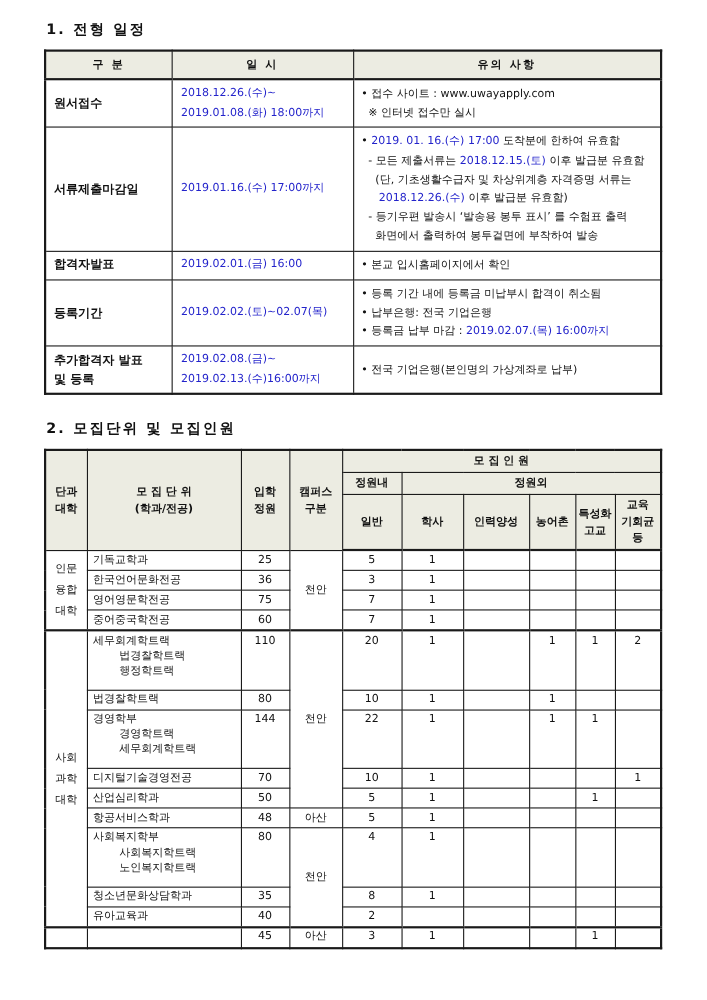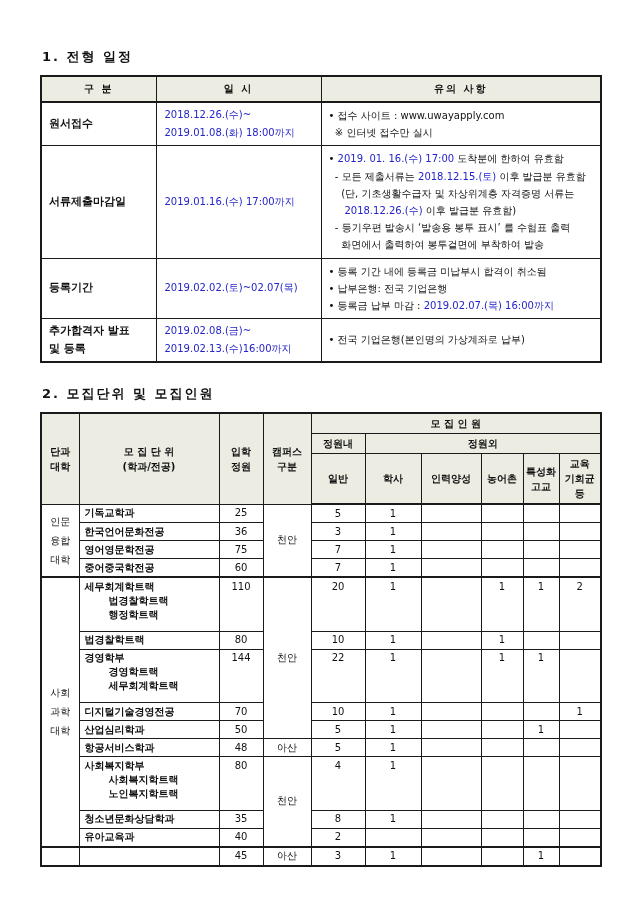--- a/index.html
+++ b/index.html
@@ -7,21 +7,21 @@
     --hdr:#ecece2;
     --bd:#1a1a1a;
     --tx:#111111;
   }
   html,body{margin:0;padding:0;background:#ffffff;}
   body{
     width:643px;height:909px;overflow:hidden;
     font-family:"DejaVu Sans","Liberation Sans",sans-serif;
     color:var(--tx);
   }
-  .page{box-sizing:border-box;width:643px;height:909px;padding:48px 43px 0 40px;background:#fff;}
+  .page{box-sizing:border-box;width:643px;height:909px;padding:18px 43px 0 40px;background:#fff;}
   .sec-title{
     font-size:13px;font-weight:bold;letter-spacing:2px;
     margin:0 0 9px 2px;color:var(--tx);
   }
   .sec2{margin-top:22px;}
   table{border-collapse:collapse;table-layout:fixed;width:560px;border:2px solid var(--bd);}
   th,td{border:1px solid var(--bd);}
 
   
   .t1 th{
@@ -35,21 +35,21 @@
   .t1 .line{white-space:pre-wrap;}
   span.b{color:var(--blue);}
 
   
   .t2 th{
     background:var(--hdr);font-size:10px;font-weight:bold;
     padding:2px 1px;white-space:pre-line;line-height:1.5;
   }
   .t2 .hdr-bot th{border-bottom:2px solid var(--bd);}
   .t2 td{font-size:10px;padding:1.5px 2px;text-align:center;line-height:1.4;}
-  .t2 td.dept-cell{text-align:left;padding:1.5px 5px;font-weight:bold;}
+  .t2 td.dept-cell{text-align:left;padding:1.5px 5px;}
   .t2 .dept-cell .sub{padding-left:24px;}
   .t2 td.vtop{vertical-align:top;padding-bottom:9px;}
   .t2 tr.group-start td{border-top:2px solid var(--bd);}
   .t2 .college-cell{line-height:1.9;margin-left:46px;}
   .t2 .line{white-space:pre-wrap;}
 </style>
 </head>
 <body>
 
 <div class="page">
@@ -89,20 +89,31 @@
           <td class="date-cell">
             <div class="line">2019.01.16.(수) 17:00까지</div>
           </td>
           <td class="notes-cell">
             <div class="line"><span class="k">• </span><span class="b">2019. 01. 16.(수) 17:00</span><span class="k"> 도착분에 한하여 유효함</span></div>
             <div class="line"><span class="k">  - 모든 제출서류는 </span><span class="b">2018.12.15.(토)</span><span class="k"> 이후 발급분 유효함</span></div>
             <div class="line"><span class="k">    (단, 기초생활수급자 및 차상위계층 자격증명 서류는</span></div>
             <div class="line"><span class="k">     </span><span class="b">2018.12.26.(수)</span><span class="k"> 이후 발급분 유효함)</span></div>
             <div class="line"><span class="k">  - 등기우편 발송시 ‘발송용 봉투 표시’ 를 수험표 출력</span></div>
             <div class="line"><span class="k">    화면에서 출력하여 봉투겉면에 부착하여 발송</span></div>
+          </td>
+        </tr>
+        <tr>
+          <td class="label-cell">
+            <div class="line">합격자발표</div>
+          </td>
+          <td class="date-cell">
+            <div class="line">2019.02.01.(금) 16:00</div>
+          </td>
+          <td class="notes-cell">
+            <div class="line"><span class="k">• 본교 입시홈페이지에서 확인</span></div>
           </td>
         </tr>
         <tr>
           <td class="label-cell">
             <div class="line">등록기간</div>
           </td>
           <td class="date-cell">
             <div class="line">2019.02.02.(토)~02.07(목)</div>
           </td>
           <td class="notes-cell">

